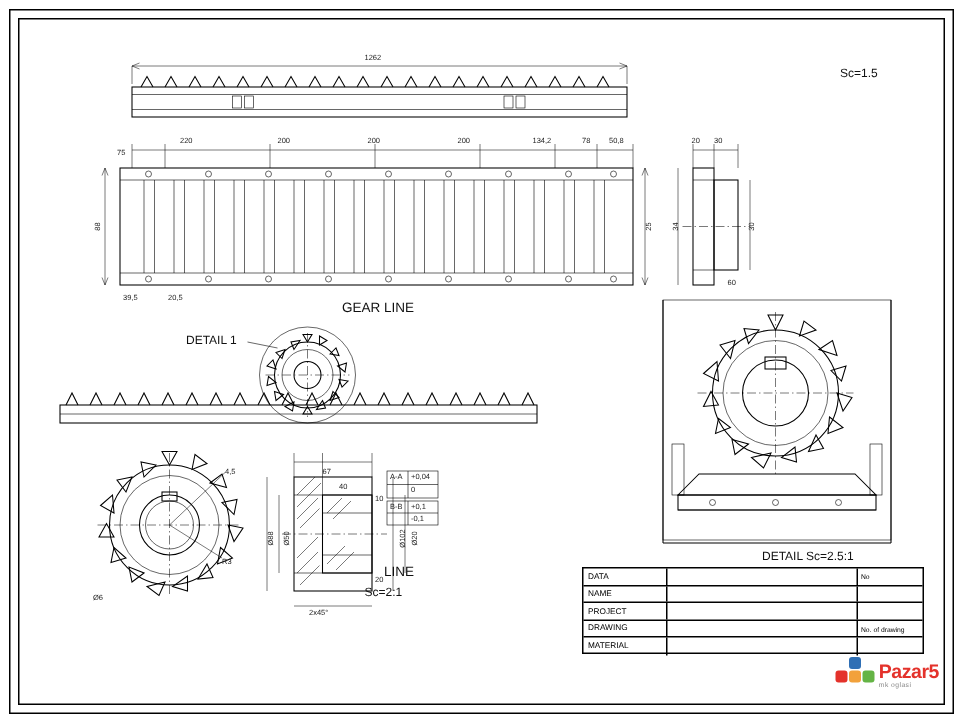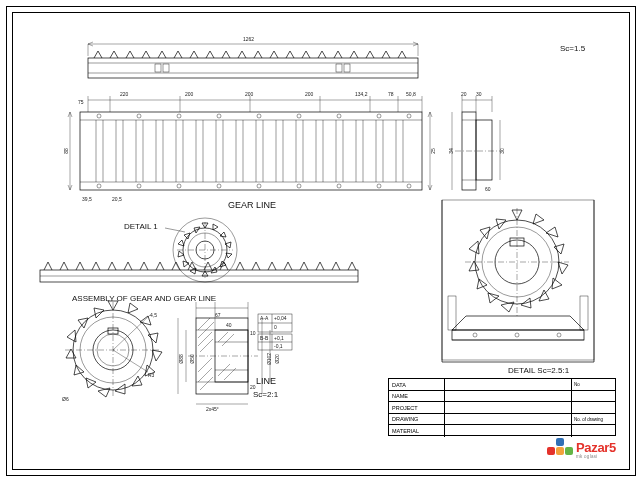--- a/index.html
+++ b/index.html
@@ -18,21 +18,21 @@
   .cl{stroke:#000;stroke-width:0.35;fill:none;stroke-dasharray:6 2 1 2;}
   .hatch{stroke:#000;stroke-width:0.35;fill:none;}
   
   .tb{position:absolute;left:388px;top:378px;width:228px;height:58px;border:1px solid #000;box-sizing:border-box;}
   .tb-row{position:relative;height:11.6px;border-bottom:1px solid #000;box-sizing:border-box;display:flex;}
   .tb-row:last-child{border-bottom:none;}
   .tb-c1{width:56px;border-right:1px solid #000;box-sizing:border-box;font-size:5.5px;padding:2.5px 0 0 3px;}
   .tb-c2{flex:1;box-sizing:border-box;font-size:5.5px;padding:2.5px 0 0 3px;position:relative;}
   .tb-c3{width:44px;border-left:1px solid #000;box-sizing:border-box;font-size:4.5px;padding:3px 0 0 2px;}
   
-  .logo{position:absolute;right:24px;bottom:16px;height:28px;display:flex;align-items:center;gap:3px;}
+  .logo{position:absolute;right:14px;bottom:16px;height:28px;display:flex;align-items:center;gap:3px;}
   .logo-mark{position:relative;width:26px;height:24px;}
   .lg-sq{position:absolute;border-radius:2px;}
   .logo-text{display:flex;flex-direction:column;line-height:1;}
   .logo-main{font-size:13px;font-weight:bold;color:#e4322b;letter-spacing:-0.3px;}
   .logo-sub{font-size:4.5px;color:#888;letter-spacing:0.3px;margin-top:1px;}
 </style>
 </head>
 <body>
 
 <div id="sheet">
@@ -372,23 +372,22 @@
   <div class="tiny" style="left:112px;top:196px;">20,5</div>
 
   <div class="tiny" style="left:461px;top:91px;">20</div>
   <div class="tiny" style="left:476px;top:91px;">30</div>
   <div class="tiny" style="left:448px;top:148px;transform:rotate(-90deg);">34</div>
   <div class="tiny" style="left:499px;top:148px;transform:rotate(-90deg);">30</div>
   <div class="tiny" style="left:485px;top:186px;">60</div>
 
   <div class="lbl big" style="left:228px;top:200px;">GEAR LINE</div>
   <div class="lbl mid" style="left:124px;top:222px;">DETAIL 1</div>
-  <div class="lbl mid" style="left:72px;top:294px;">ASSEMBLY OF GEAR AND GEAR LINE</div>
   <div class="lbl big" style="left:256px;top:376px;">LINE</div>
-  <div class="lbl mid" style="left:253px;top:390px;">Sc=2:1</div>
+  <div class="lbl mid" style="left:243px;top:390px;">Sc=2:1</div>
   <div class="lbl mid" style="left:508px;top:366px;">DETAIL Sc=2.5:1</div>
 
   <div class="tiny" style="left:215px;top:312px;">67</div>
   <div class="tiny" style="left:226px;top:322px;">40</div>
   <div class="tiny" style="left:250px;top:330px;">10</div>
   <div class="tiny" style="left:250px;top:384px;">20</div>
   <div class="tiny" style="left:176px;top:356px;transform:rotate(-90deg);">Ø88</div>
   <div class="tiny" style="left:187px;top:356px;transform:rotate(-90deg);">Ø50</div>
   <div class="tiny" style="left:263px;top:356px;transform:rotate(-90deg);">Ø102</div>
   <div class="tiny" style="left:272px;top:356px;transform:rotate(-90deg);">Ø20</div>

